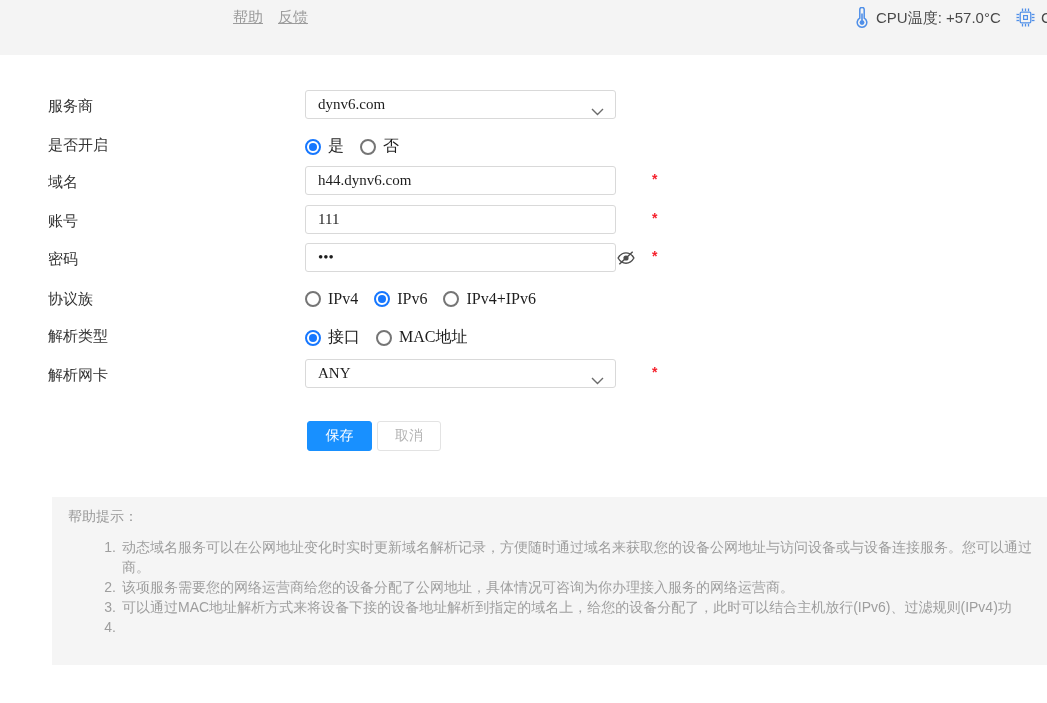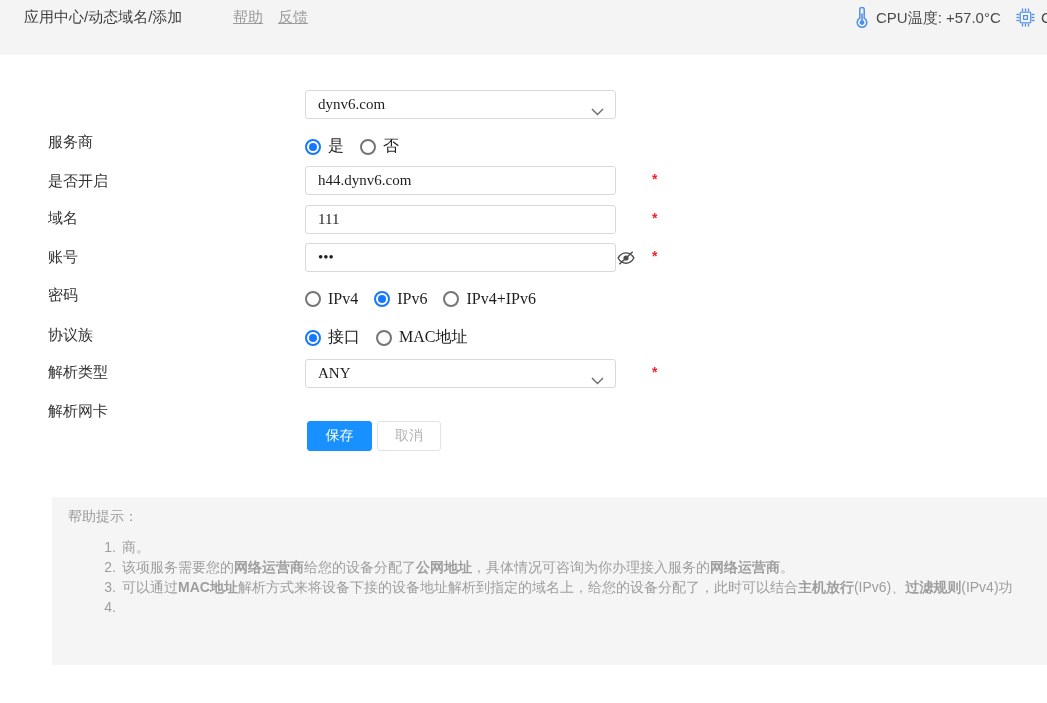--- a/index.html
+++ b/index.html
@@ -12,21 +12,21 @@
   .top-link { position:absolute; top:8px; font-size:15px; color:#9b9b9b;
     text-decoration:underline; cursor:pointer; }
   .lk-help { left:233px; }
   .lk-feedback { left:278px; }
   .therm { position:absolute; left:855px; top:7px; width:14px; height:21px; }
   .cpu-temp { position:absolute; left:876px; top:9px; font-size:15px; color:#4a4a4a; }
   .chip { position:absolute; left:1016px; top:8px; width:19px; height:19px; }
   .cpu-partial { position:absolute; left:1041px; top:9px; font-size:15px; color:#4a4a4a; }
 
   
-  .flabel { position:absolute; left:48px; font-size:15px; color:#333;margin-top:36px; }
+  .flabel { position:absolute; left:48px; font-size:15px; color:#333; }
   .ctrl { position:absolute; left:305px; width:311px; height:29px;
     border:1px solid #d9d9d9; border-radius:3px; background:#fff; }
   .selectbox { display:flex; align-items:center; padding:0 30px 0 12px; cursor:pointer; }
   .selectbox .sel-val { font-family:"Liberation Serif", serif; font-size:15px; color:#1d1d1d;
     white-space:nowrap; overflow:hidden; }
   .chev { position:absolute; right:11px; top:11px; }
   input.txt { padding:0 34px 0 12px; font-family:"Liberation Serif", serif; font-size:15px;
     color:#1d1d1d; outline:none; }
   .eye { position:absolute; right:9px; top:5px; width:20px; height:20px; cursor:pointer; }
   .req { position:absolute; left:652px; font-size:14px; font-weight:bold; color:#f5222d; }
@@ -46,27 +46,26 @@
   .btn-cancel { left:377px; width:64px; background:#fff; color:#b3b3b3; border:1px solid #e3e3e3; }
 
   
   .helpbox { position:absolute; left:52px; top:497px; width:1160px; height:168px;
     background:#f5f5f5; }
   .help-title { position:absolute; left:16px; top:11px; font-size:14px; color:#9a9a9a; }
   .help-list { position:absolute; left:0; top:40px; width:1160px; }
   .help-line { position:relative; display:block; white-space:nowrap; line-height:20px;
     font-size:14px; color:#9e9e9e; padding-left:70px; }
   .help-num { position:absolute; left:44px; width:20px; text-align:right; }
-  .help-text .b { font-weight:bold; }
+  .help-text .b { font-weight:normal; }
 </style>
 </head>
 <body>
 
 <div class="topbar">
-  <div class="breadcrumb">应用中心/动态域名/添加</div>
   <a class="top-link lk-help">帮助</a>
   <a class="top-link lk-feedback">反馈</a>
   <span class="therm">
     <svg width="14" height="21" viewBox="0 0 14 21">
       <path d="M4.8 2.6a2.2 2.2 0 0 1 4.4 0v8.6a4.8 4.8 0 1 1-4.4 0z" fill="none" stroke="#4f8fe8" stroke-width="1.5"></path>
       <circle cx="7" cy="15.6" r="2.4" fill="#4f8fe8"></circle>
       <line x1="7" y1="15" x2="7" y2="6.5" stroke="#4f8fe8" stroke-width="1.6"></line>
     </svg>
   </span>
   <span class="cpu-temp">CPU温度: +57.0°C</span>
@@ -173,19 +172,19 @@
   </span>
 </div>
 <span class="req" style="top:364px">*</span>
 
 <div class="btn btn-save">保存</div>
 <div class="btn btn-cancel">取消</div>
 
 <div class="helpbox">
   <div class="help-title">帮助提示：</div>
   <div class="help-list">
-      <div class="help-line"><span class="help-num">1.</span></div>
+      <div class="help-line"><span class="help-num">1.</span><span class="help-text"><span>动态域名服务可以在公网地址变化时实时更新域名解析记录，方便随时通过域名来获取您的设备公网地址与访问设备或与设备连接服务。您可以通过</span></span></div>
       <div class="help-line"><span class="help-num"></span><span class="help-text"><span>商。</span></span></div>
       <div class="help-line"><span class="help-num">2.</span><span class="help-text"><span>该项服务需要您的</span><span class="b">网络运营商</span><span>给您的设备分配了</span><span class="b">公网地址</span><span>，具体情况可咨询为你办理接入服务的</span><span class="b">网络运营商</span><span>。</span></span></div>
       <div class="help-line"><span class="help-num">3.</span><span class="help-text"><span>可以通过</span><span class="b">MAC地址</span><span>解析方式来将设备下接的设备地址解析到指定的域名上，给您的设备分配了，此时可以结合</span><span class="b">主机放行</span><span>(IPv6)、</span><span class="b">过滤规则</span><span>(IPv4)功</span></span></div>
       <div class="help-line"><span class="help-num">4.</span></div>
     </div>
 </div>
 
 </body></html>

